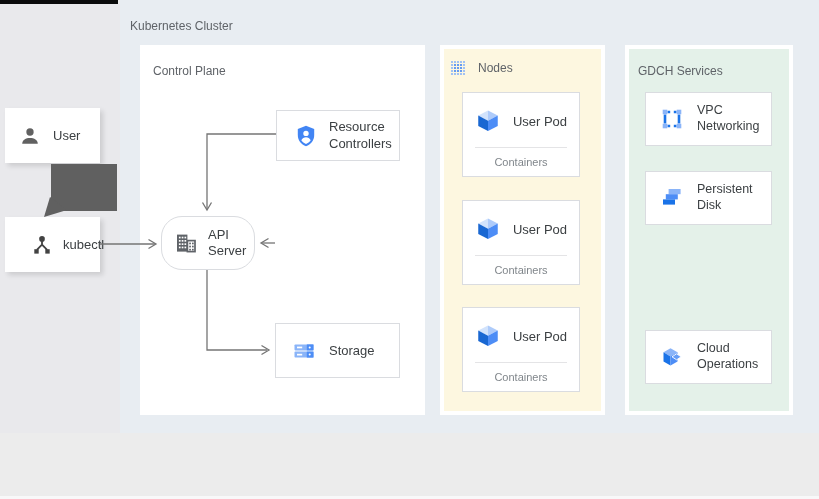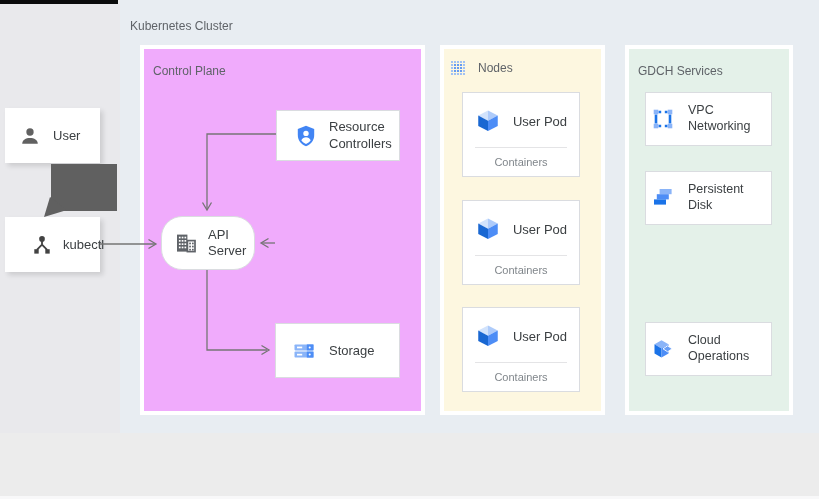--- a/index.html
+++ b/index.html
@@ -10,21 +10,21 @@
     -webkit-font-smoothing:antialiased;
   }
   .black-bar { position:absolute; left:0; top:0; width:118px; height:4px; background:#0b0b0b; }
   .left-col { position:absolute; left:0; top:4px; width:120px; height:429px; background:#e9e9ec; }
   .cluster-area { position:absolute; left:120px; top:0; width:699px; height:433px; background:#e8edf2; }
   .bottom-strip { position:absolute; left:0; top:496px; width:819px; height:3px; background:#f8f8f9; }
 
   .cluster-label { position:absolute; left:130px; top:19px; font-size:12px; color:#5f6368; }
 
   .panel { position:absolute; top:45px; height:370px; border:4px solid #ffffff; box-sizing:border-box; }
-  .panel-cp    { left:140px; width:285px; background:#f0abfc; }
+  .panel-cp    { left:140px; width:285px; background:#ffffff; }
   .panel-nodes { left:440px; width:165px; background:#fdf7e0; }
   .panel-gdch  { left:625px; width:168px; background:#e4f1e9; }
   .panel-label { position:absolute; left:9px; top:15px; font-size:12px; color:#5f6368; white-space:nowrap; }
   .nodes-header { position:absolute; left:6px; top:11px; display:flex; align-items:center; gap:12px; }
   .nodes-header .panel-label-inline { font-size:12px; color:#5f6368; }
 
   .box {
     position:absolute; background:#fff; box-sizing:border-box;
     display:flex; align-items:center;
     border:1px solid #dadce0;
@@ -39,22 +39,22 @@
   .box-api     { left:161px; top:216px; width:94px;  height:54px; padding-left:12px; gap:10px;border-radius:21px; }
   .box-sched   { left:275px; top:216px; width:125px; height:54px; padding-left:14px; gap:12px; }
   .box-storage { left:275px; top:323px; width:125px; height:55px; padding-left:16px; gap:13px; }
 
   .pod { left:462px; width:118px; height:85px; flex-direction:column; align-items:stretch; }
   .pod1 { top:92px; } .pod2 { top:200px; } .pod3 { top:307px; }
   .pod-head { display:flex; align-items:center; justify-content:center; gap:12px; margin-top:15px; }
   .pod-divider { height:1px; background:#e4e4e6; margin:13px 12px 0 12px; }
   .pod-sub { text-align:center; font-size:11px; color:#80868b; margin-top:8px; }
 
-  .svc { left:645px; width:127px; height:54px; padding-left:5px; gap:13px; font-size:12.5px; }
-  .svc1 { top:92px; } .svc2 { top:171px; } .svc3 { top:249px; } .svc4 { top:322px; }
+  .svc { left:645px; width:127px; height:54px; padding-left:14px; gap:13px; font-size:12.5px; }
+  .svc1 { top:92px; } .svc2 { top:171px; } .svc3 { top:249px; } .svc4 { top:330px; }
 
   .overlay { position:absolute; left:0; top:0; width:819px; height:499px; pointer-events:none; }
   .icon { flex:0 0 auto; display:block; }
 </style>
 </head>
 <body>
 
 <div class="canvas">
 
   <div class="black-bar"></div>

